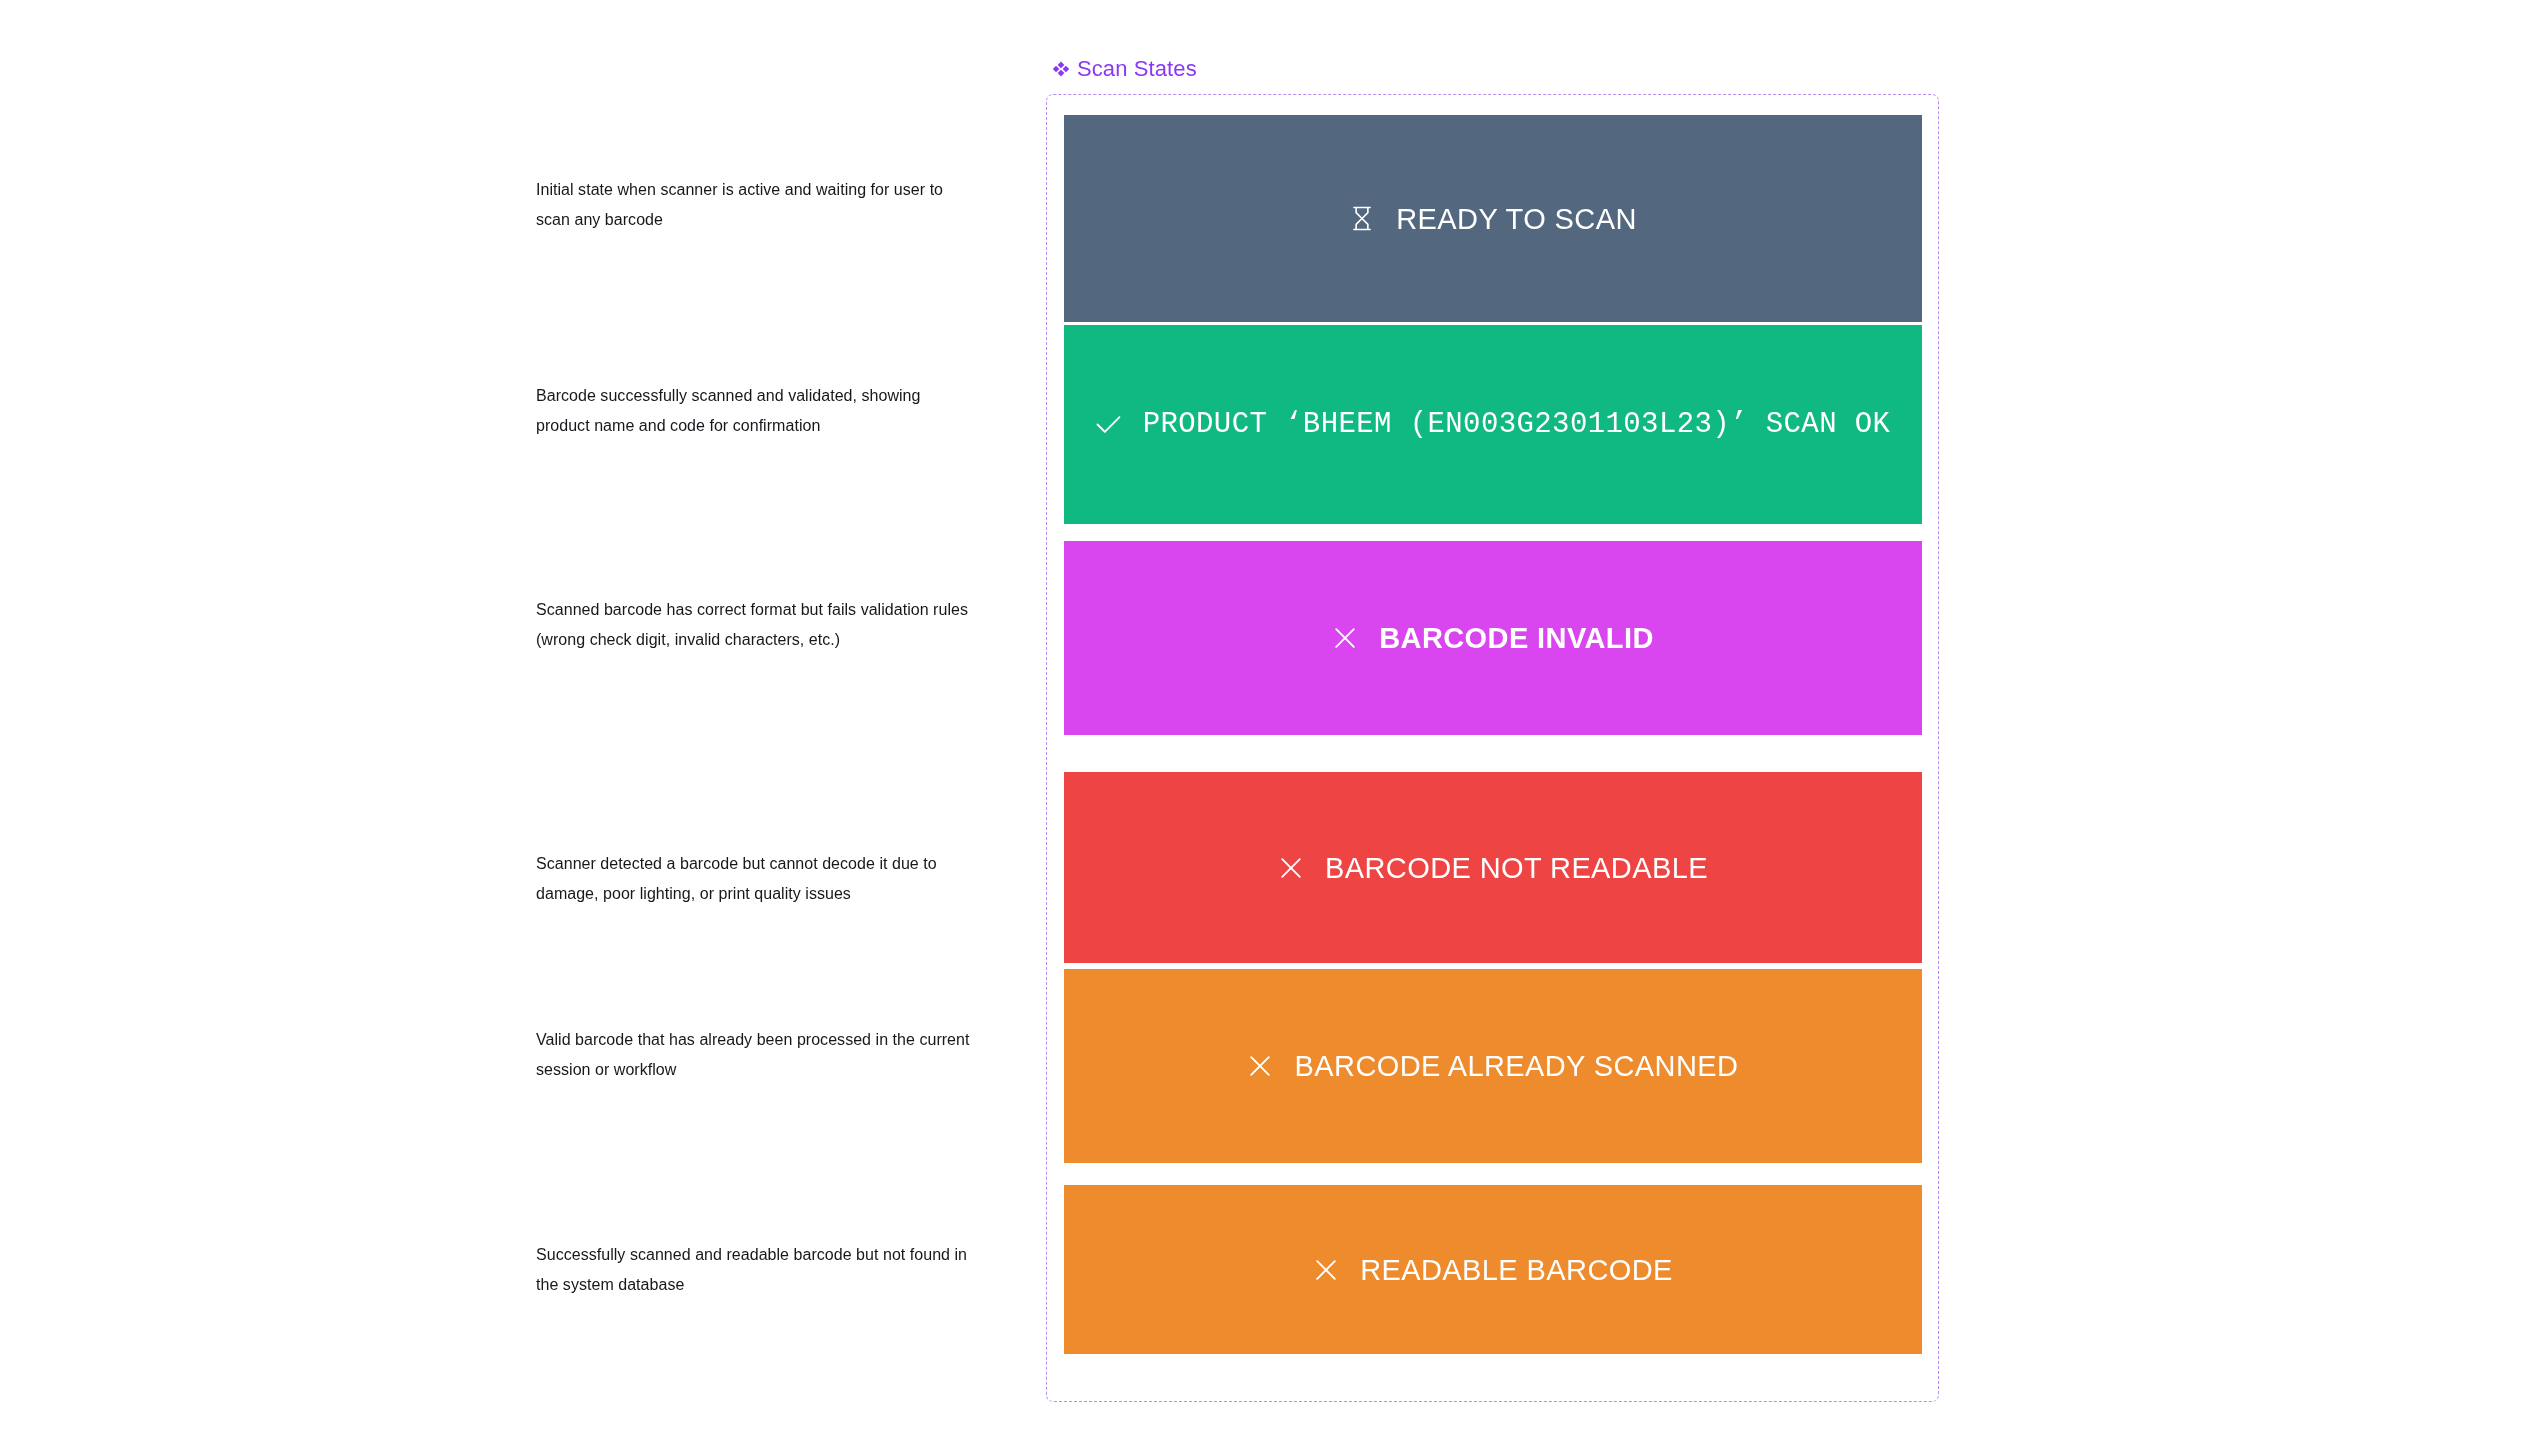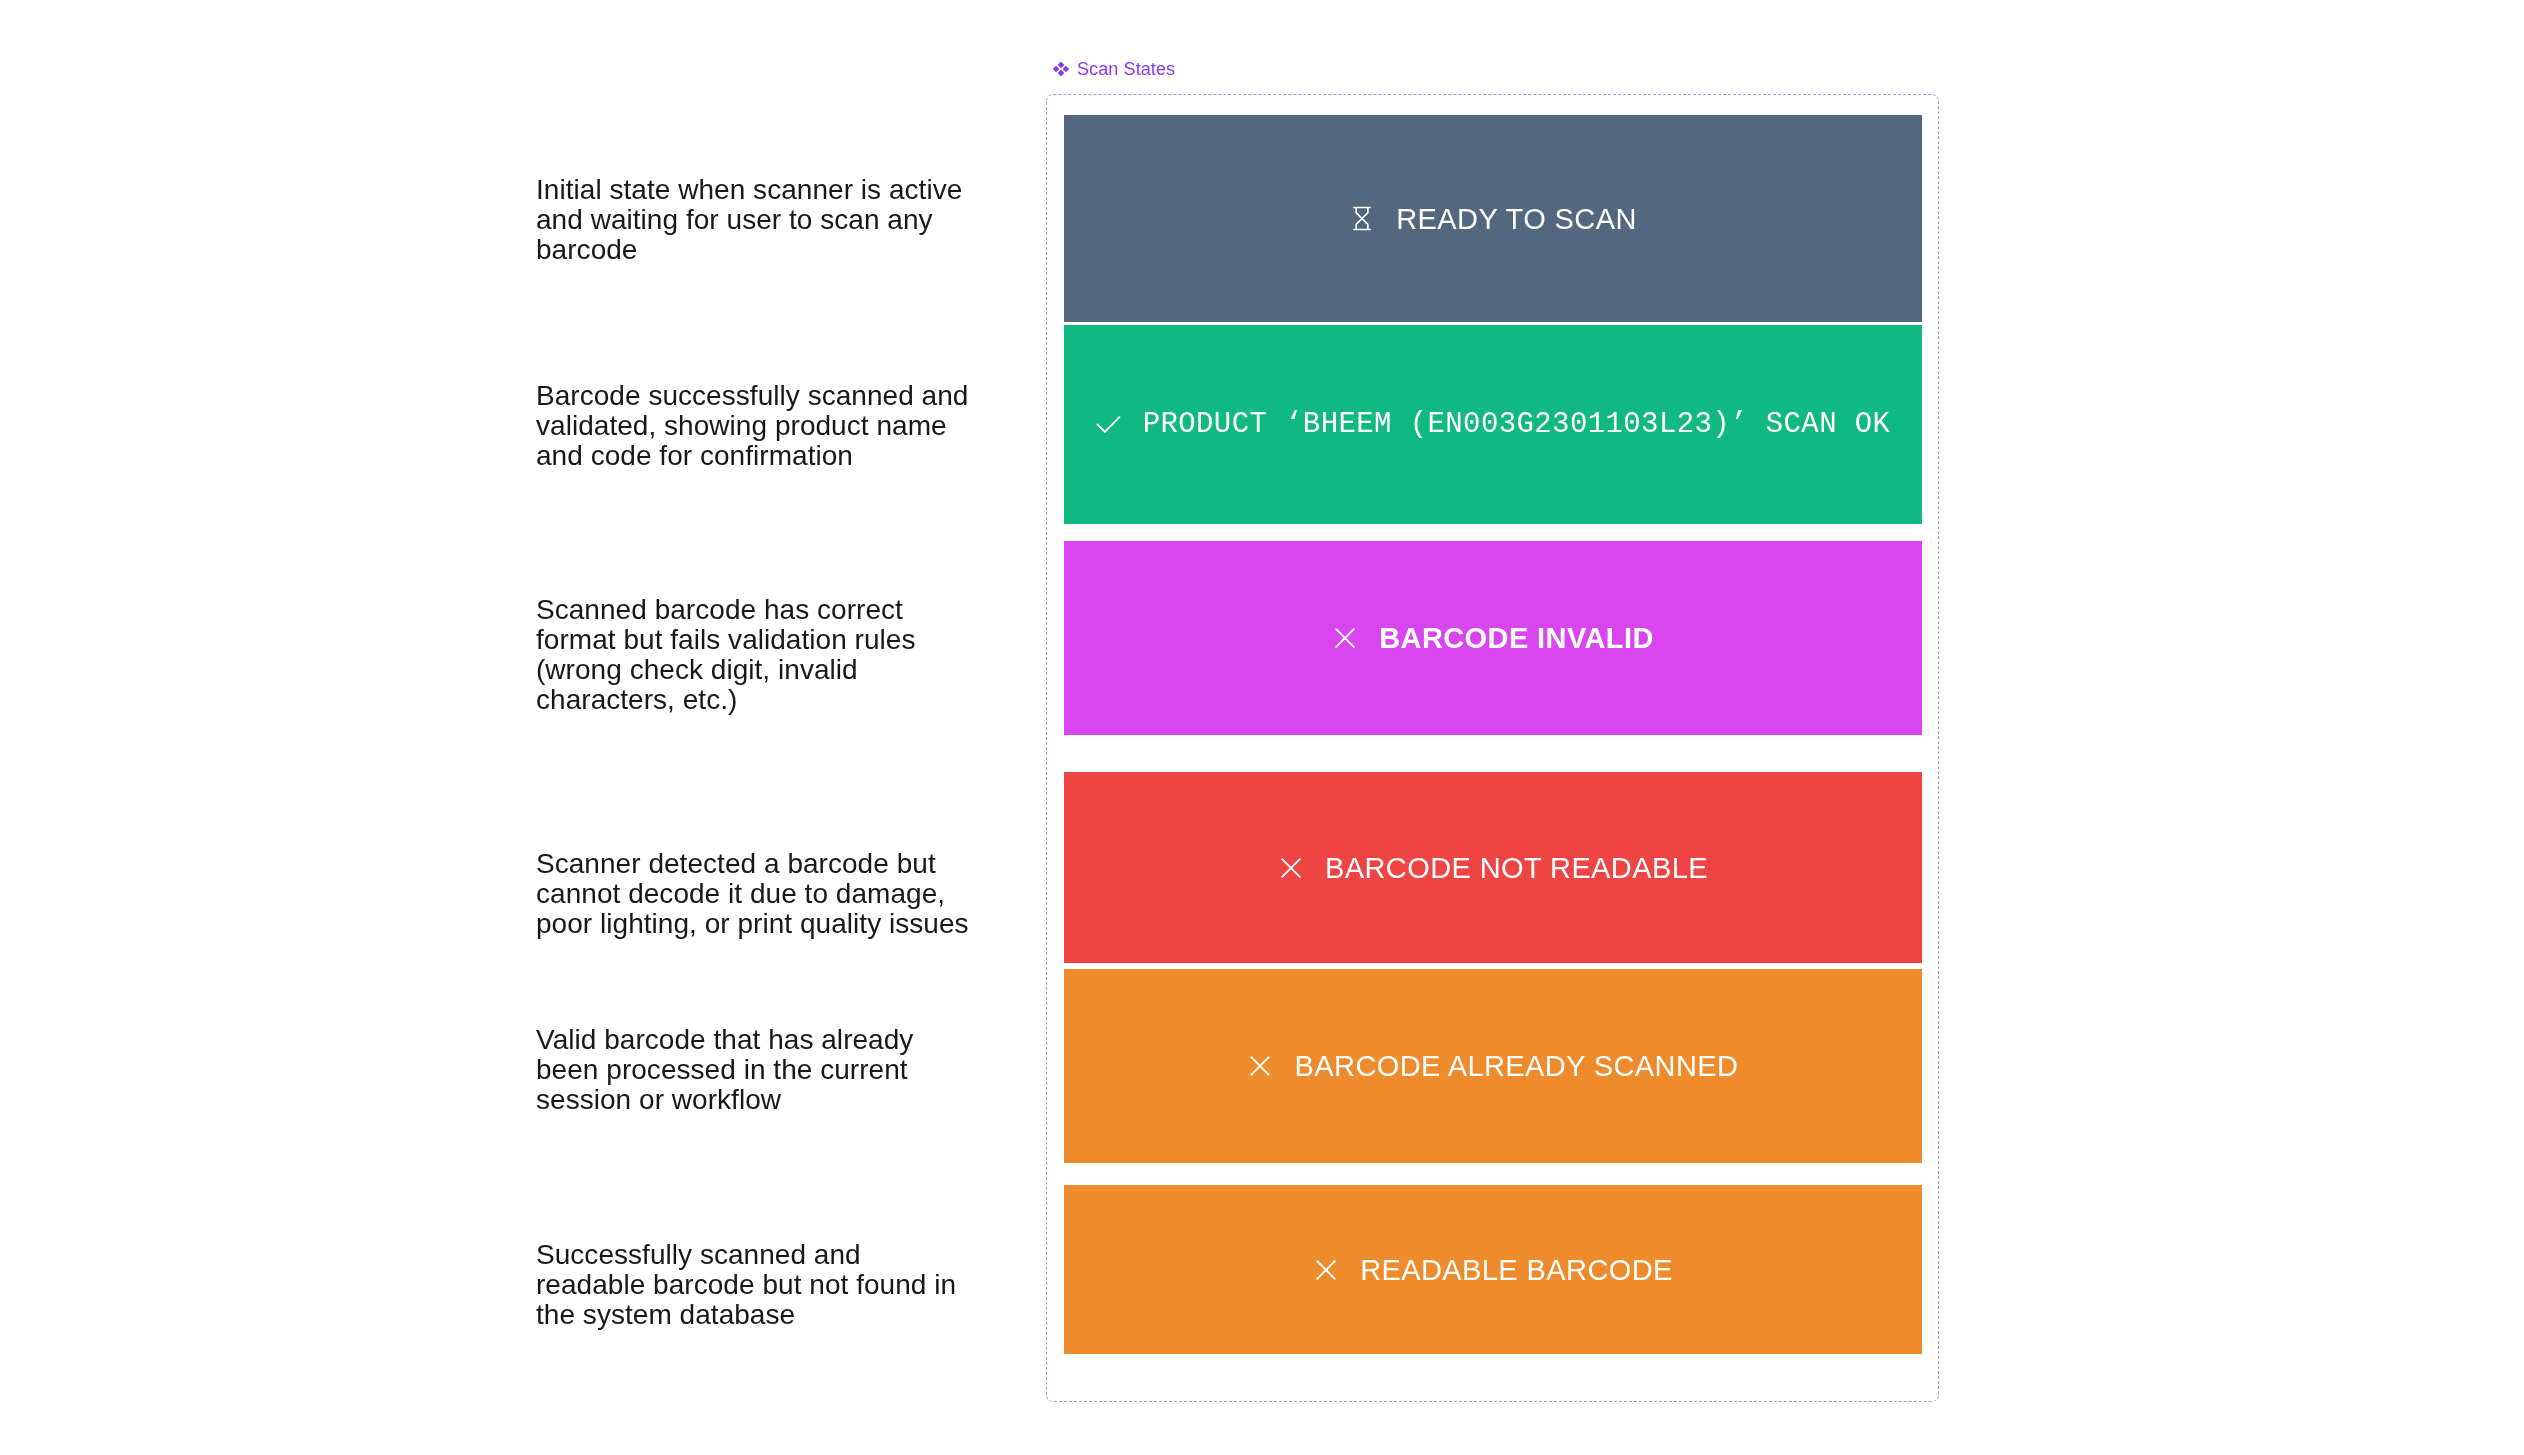--- a/index.html
+++ b/index.html
@@ -28,21 +28,21 @@
     align-items: center;
     gap: 8px;
     height: 22px;
   }
   .frame-label .diamond-icon {
     width: 16px;
     height: 16px;
     display: block;
   }
   .frame-label .label-text {
-    font-size: 18px;
+    font-size: 22px;
     line-height: 22px;
     color: #8A38F5;
     letter-spacing: 0.1px;
     white-space: nowrap;
   }
 
   
   .frame {
     position: absolute;
     left: 1046px;
@@ -65,21 +65,21 @@
   .row {
     position: absolute;
     left: 0;
     width: 2525px;
   }
 
   .row-desc {
     position: absolute;
     left: 536px;
     width: 438px;
-    font-size: 28px;
+    font-size: 16px;
     line-height: 30px;
     color: #16181C;
     letter-spacing: 0.04px;
   }
 
   .banner {
     position: absolute;
     left: 1064px;
     width: 858px;
     display: flex;

